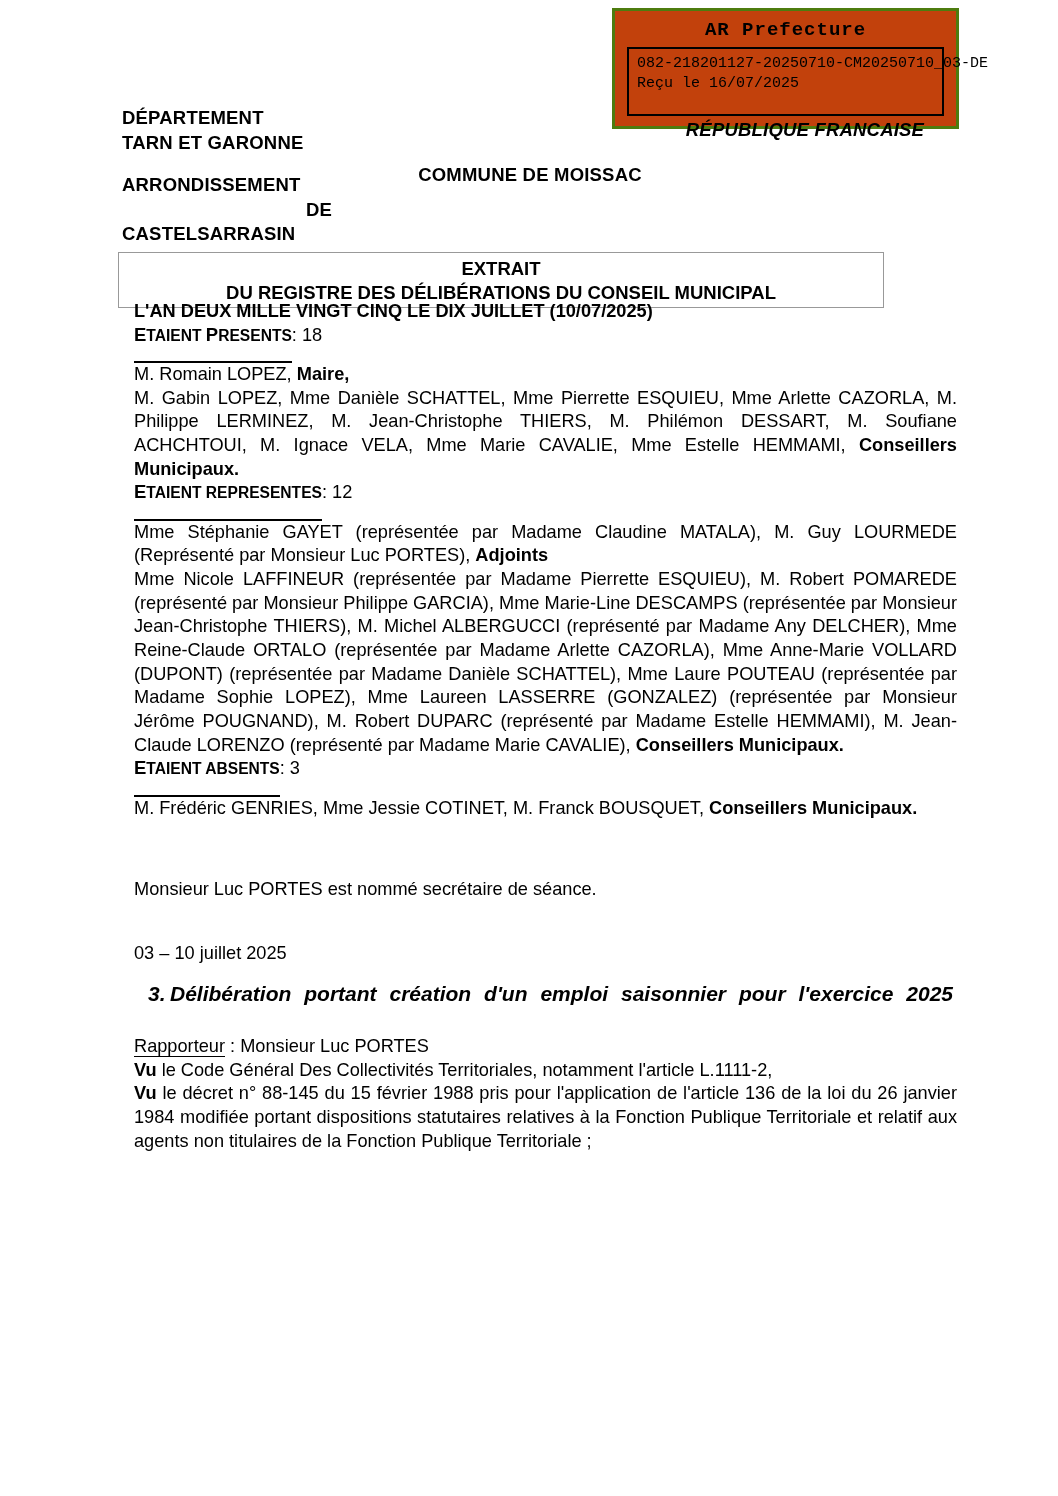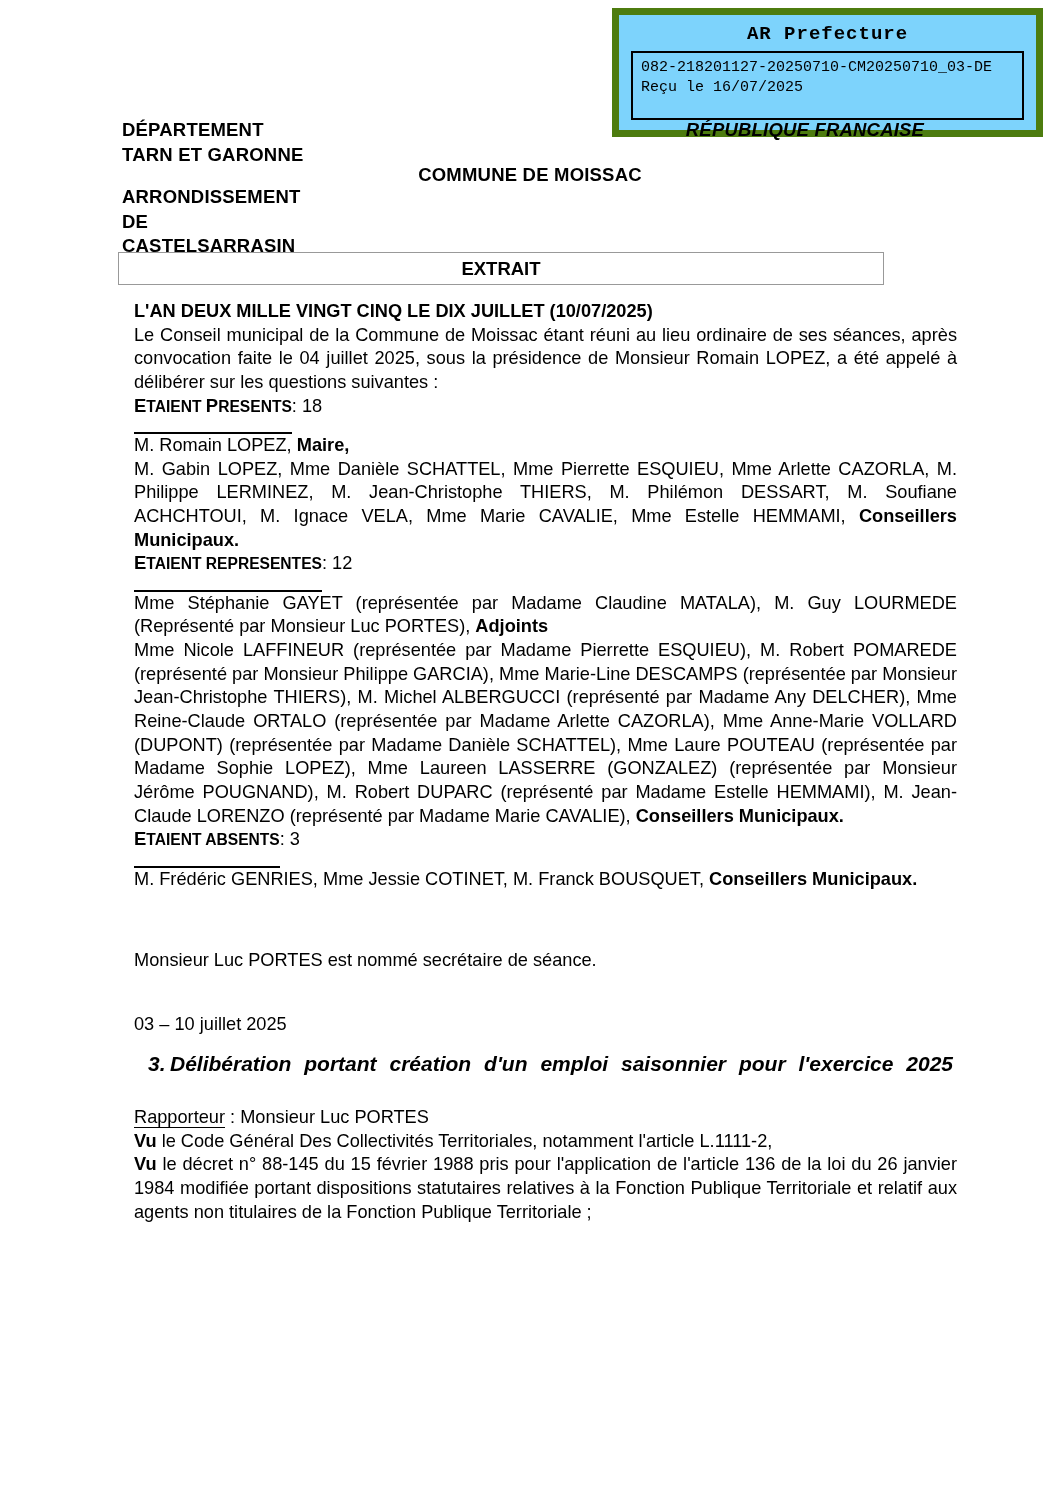--- a/index.html
+++ b/index.html
@@ -15,24 +15,24 @@
     font-family: "Liberation Sans", sans-serif;
     color: #000000;
     overflow: hidden;
   }
 
   
   .stamp {
     position: absolute;
     left: 612px;
     top: 8px;
-    width: 431px;
+    width: 347px;
     box-sizing: border-box;
-    border: 7px solid #4d7c0f;
-    background: #7dd3fc;
+    border: 3px solid #4d7c0f;
+    background: #c2410c;
     padding: 5px 12px 10px 12px;
   }
   .stamp-title {
     text-align: center;
     font-family: "Liberation Mono", monospace;
     font-weight: bold;
     font-size: 19px;
     letter-spacing: 1px;
     padding: 3px 0 6px 0;
   }
@@ -43,28 +43,28 @@
     font-size: 15px;
     line-height: 1.35;
     min-height: 50px;
   }
   .stamp-box div { white-space: pre; }
 
   
   .hdr-left {
     position: absolute;
     left: 122px;
-    top: 118px;
+    top: 106px;
     width: 210px;
     font-weight: bold;
     font-size: 18.5px;
     line-height: 1.33;
     letter-spacing: 0.2px;
   }
-  .hdr-left .ctr { text-align: left; }
+  .hdr-left .ctr { text-align: right; }
   .hdr-left .gap { height: 18px; }
 
   .hdr-rf {
     position: absolute;
     left: 660px;
     top: 119px;
     width: 290px;
     text-align: center;
     font-weight: bold;
     font-size: 18.5px;
@@ -183,27 +183,27 @@
   <div>ARRONDISSEMENT</div>
   <div class="ctr">DE</div>
   <div>CASTELSARRASIN</div>
 </div>
 
 <div class="hdr-rf">RÉPUBLIQUE FRANCAISE</div>
 <div class="hdr-commune">COMMUNE DE MOISSAC</div>
 
 <div class="extrait-box">
   <div>EXTRAIT</div>
+  <div>DU REGISTRE DES DÉLIBÉRATIONS DU CONSEIL MUNICIPAL</div>
 </div>
 
 <div class="body">
 
   <p class="nojust b">L'AN DEUX MILLE VINGT CINQ LE DIX JUILLET (10/07/2025)</p>
 
-  <p>Le Conseil municipal de la Commune de Moissac étant réuni au lieu ordinaire de ses séances, après convocation faite le 04 juillet 2025, sous la présidence de Monsieur Romain LOPEZ, a été appelé à délibérer sur les questions suivantes :</p>
 
   <p class="nojust sec-line"><span class="sec-head"><span class="big">E</span><span class="sm">TAIENT </span><span class="big">P</span><span class="sm">RESENTS</span></span><span>: 18</span></p>
 
   <p class="nojust"><span>M. Romain LOPEZ, </span><b>Maire,</b></p>
 
 
   <p><span>M. Gabin LOPEZ, Mme Danièle SCHATTEL, Mme Pierrette ESQUIEU, Mme Arlette CAZORLA, M. Philippe LERMINEZ, M. Jean-Christophe THIERS, M. Philémon DESSART, M. Soufiane ACHCHTOUI, M. Ignace VELA, Mme Marie CAVALIE, Mme Estelle HEMMAMI, </span><b>Conseillers Municipaux.</b></p>
 
   <p class="nojust sec-line"><span class="sec-head"><span class="big">E</span><span class="sm">TAIENT REPRESENTES</span></span><span>: 12</span></p>
 

